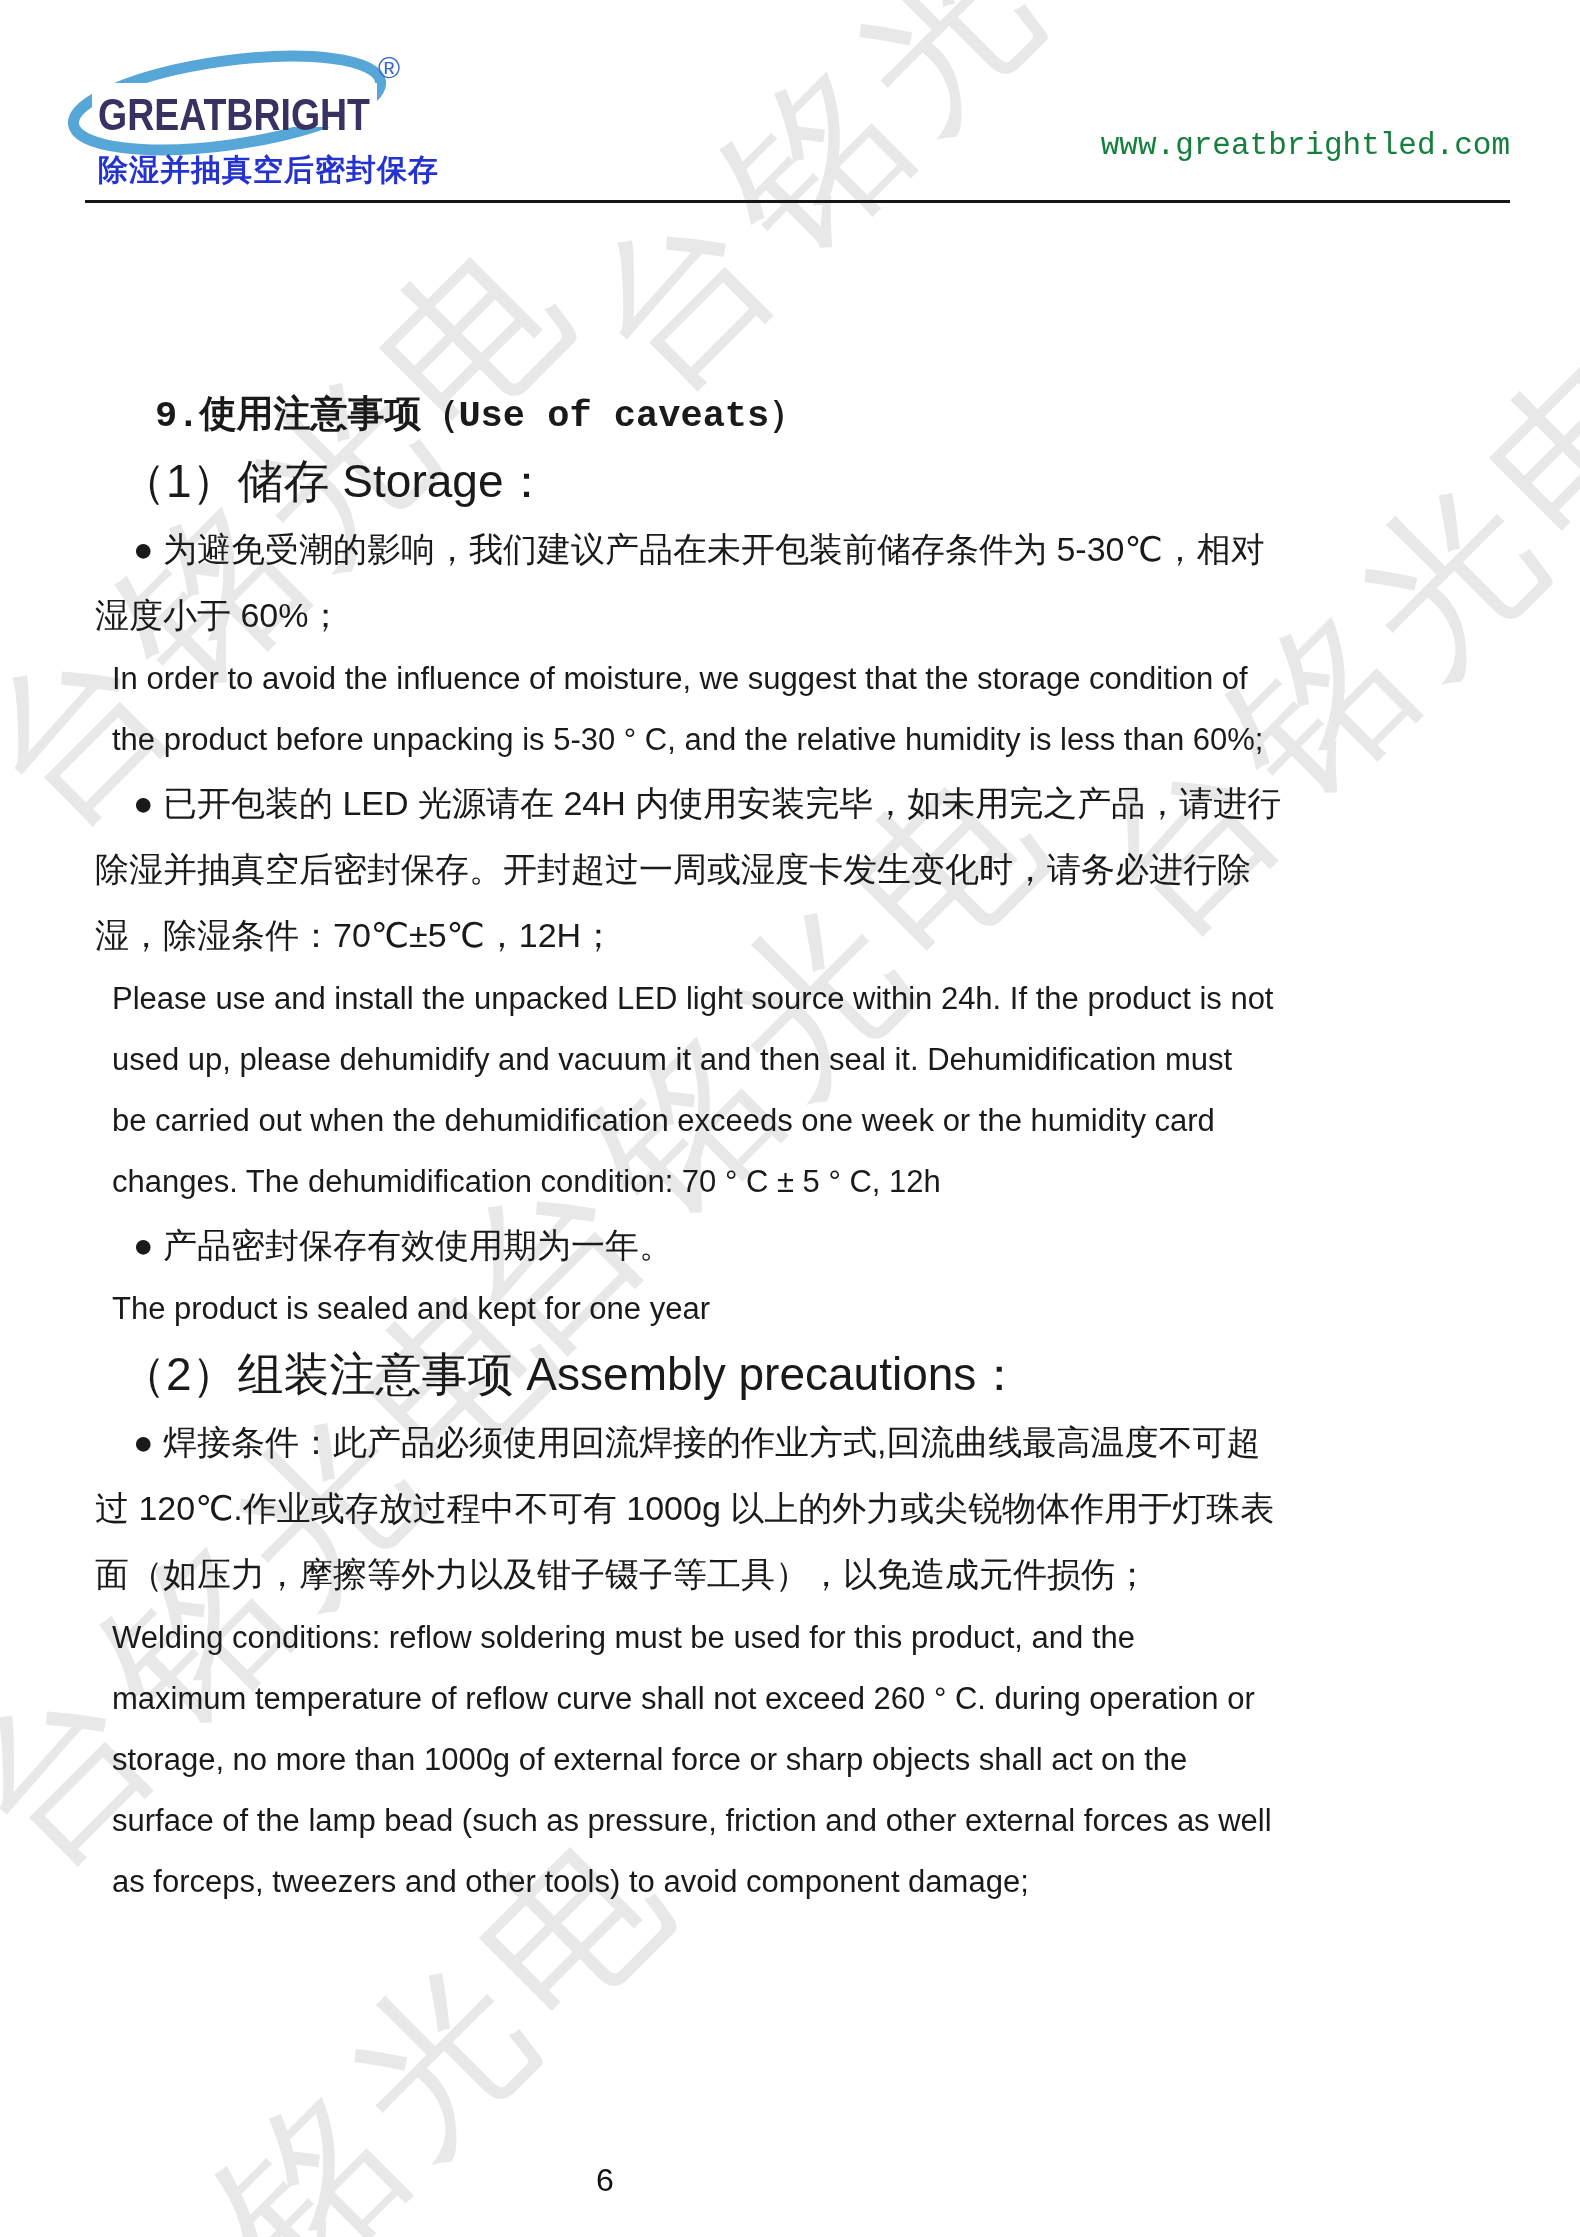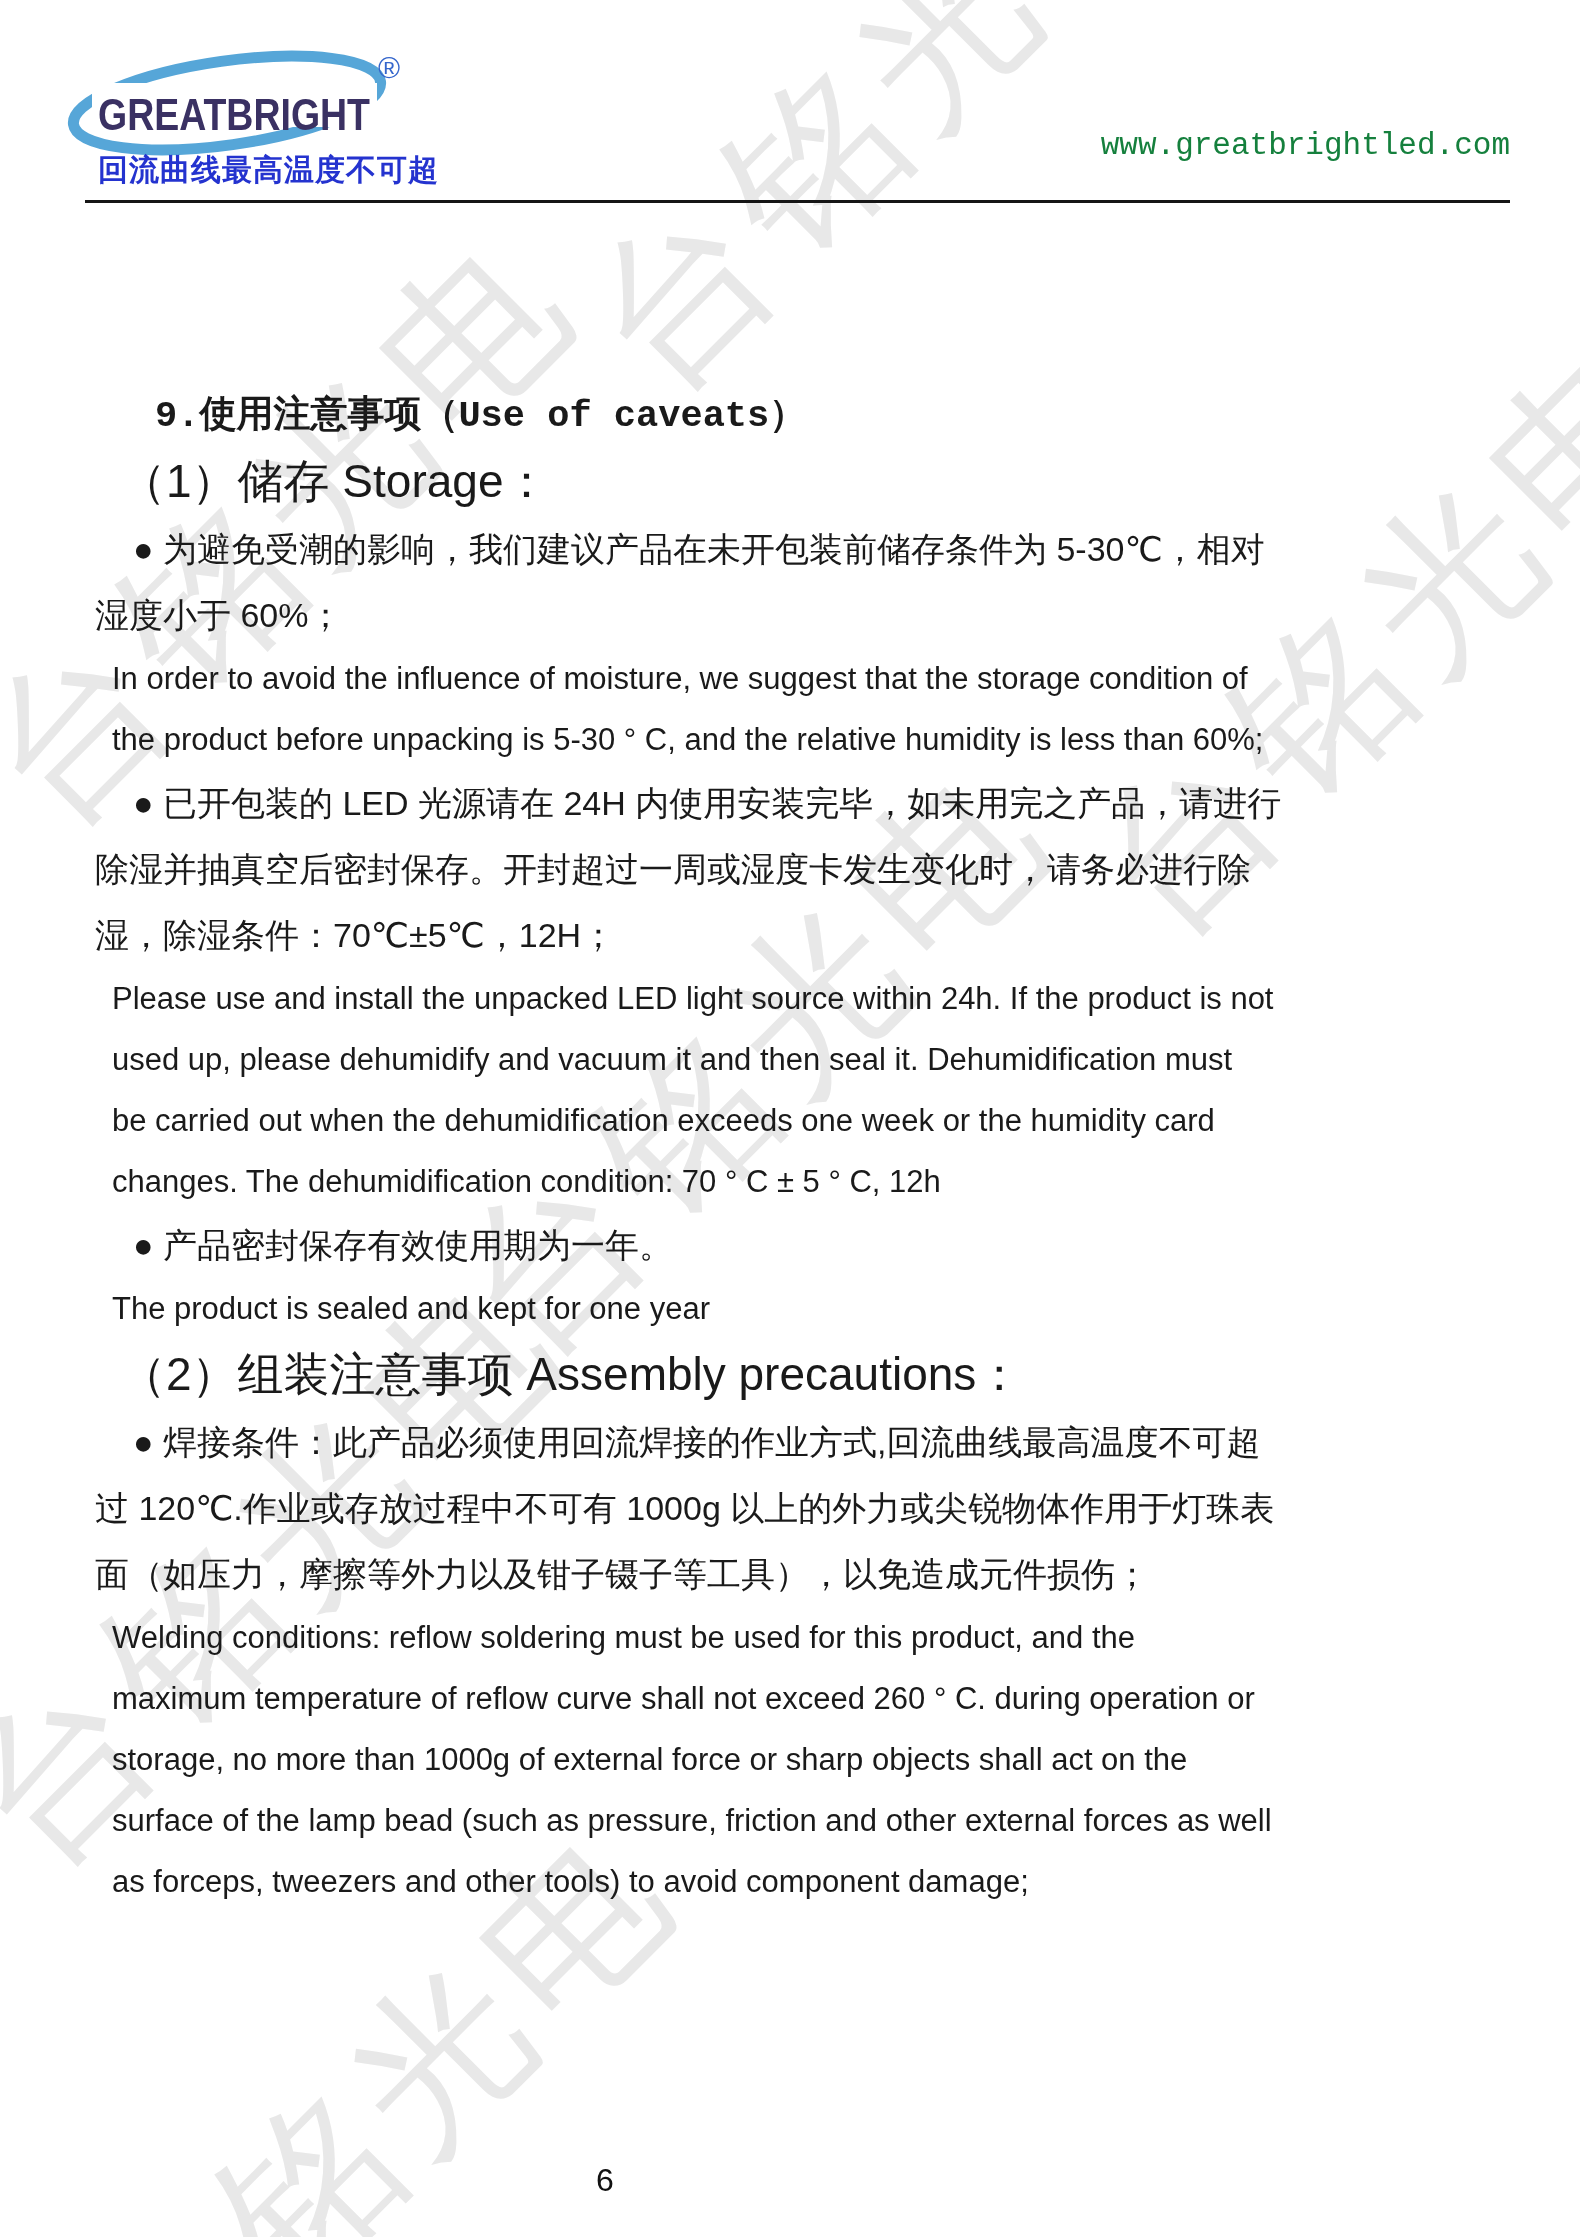--- a/index.html
+++ b/index.html
@@ -77,21 +77,21 @@
     <div class="wm wm6" style="color: rgb(232, 232, 232);">台铭光电</div>
   </div>
 
   <div class="hdr">
     <svg class="logo-svg" viewBox="0 0 345 130">
       <ellipse cx="165" cy="75" rx="155" ry="42" transform="rotate(-8 165 75)" fill="none" stroke="#56a6d8" stroke-width="11"></ellipse>
       <rect x="30" y="55" width="285" height="44" fill="#ffffff"></rect>
       <text x="36" y="102" font-family="Liberation Sans, DejaVu Sans, sans-serif" font-size="44" font-weight="bold" fill="#3a3163" textLength="272" lengthAdjust="spacingAndGlyphs">GREATBRIGHT</text>
       <text x="316" y="50" font-size="30" fill="#3566cc">®</text>
     </svg>
-    <div class="company-cn">回流曲线最高温度不可超</div>
+    <div class="company-cn">除湿并抽真空后密封保存</div>
     <div class="website">www.greatbrightled.com</div>
     <div class="rule"></div>
   </div>
 
   <main class="content" id="doc-lines">
       <div class="line h1">9.使用注意事项（Use of caveats）</div>
       <div class="line h2">（1）储存 Storage：</div>
       <div class="line cjk bullet">● 为避免受潮的影响，我们建议产品在未开包装前储存条件为 5-30℃，相对</div>
       <div class="line cjk">湿度小于 60%；</div>
       <div class="line en">In order to avoid the influence of moisture, we suggest that the storage condition of</div>

